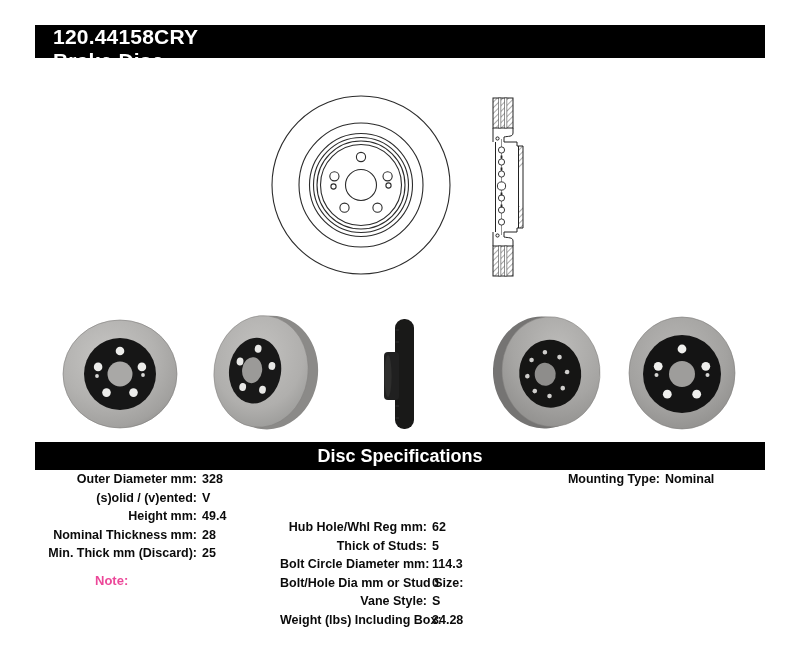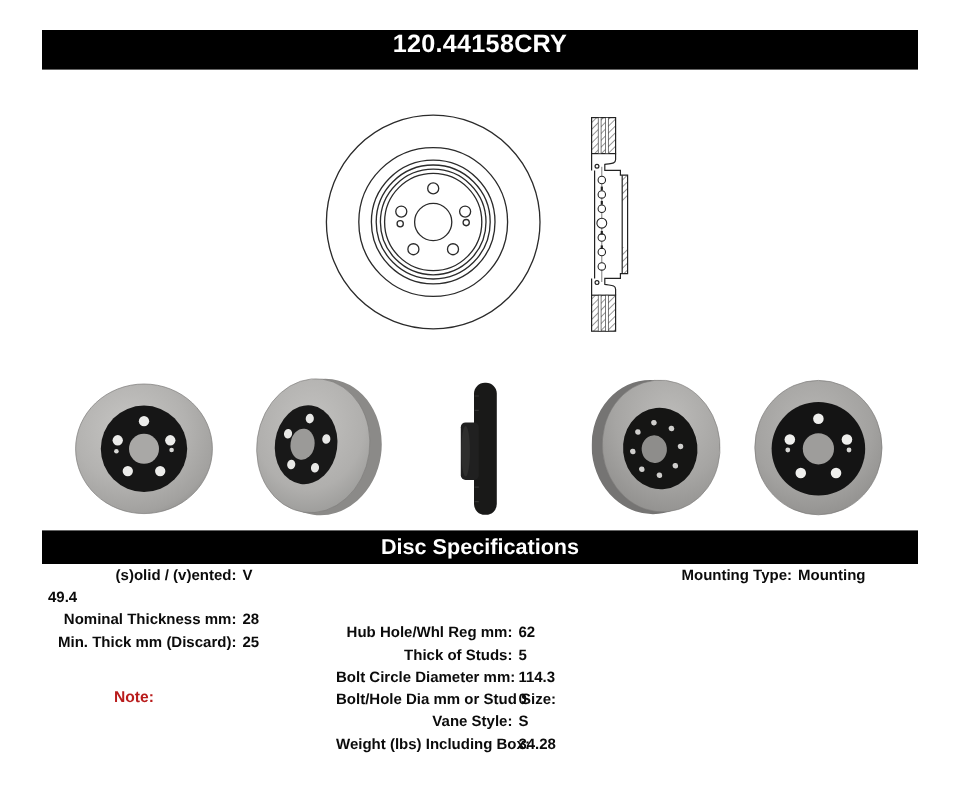--- a/index.html
+++ b/index.html
@@ -1,51 +1,52 @@
 <!DOCTYPE html>
 <html><head>
 <meta charset="utf-8">
 <style>
   html,body{margin:0;padding:0;background:#fff;}
   .page{position:relative;width:800px;height:655px;background:#ffffff;overflow:hidden;
         font-family:"Liberation Sans",sans-serif;}
 
   
   .header-bar{position:absolute;left:35px;top:25px;width:730px;height:33px;background:#000;
-              color:#fff;display:flex;justify-content:space-between;align-items:center;
+              color:#fff;display:flex;justify-content:space-between;
               padding:0 18px;box-sizing:border-box;flex-direction:column;}
   .header-bar span{font-size:21px;font-weight:bold;letter-spacing:.2px;}
 
   .spec-bar{position:absolute;left:35px;top:442px;width:730px;height:28px;background:#000;
             color:#fff;display:flex;align-items:center;justify-content:center;}
   .spec-bar span{font-size:18px;font-weight:bold;}
 
   
   .spec-col{position:absolute;top:472px;}
   .col1{left:35px;}
   .col2{left:280px;margin-top:48px;}
   .col3{left:552px;}
   .spec-row{display:flex;align-items:baseline;height:18.5px;font-size:12.5px;font-weight:bold;color:#0b0b0b;}
   .spec-label{display:inline-block;text-align:right;white-space:nowrap;}
   .col1 .spec-label{width:162px;}
   .col2 .spec-label{width:147px;}
   .col3 .spec-label{width:108px;}
   .spec-value{margin-left:5px;white-space:nowrap;}
 
-  .note{position:absolute;left:95px;top:573px;font-size:13px;font-weight:bold;color:#b91c1c;}
+  .note{position:absolute;left:95px;top:573px;font-size:13px;font-weight:bold;color:#ec4899;}
 
   .abs{position:absolute;}
 </style>
 </head>
 <body>
 
 <div class="page">
 
   <div class="header-bar">
     <span>120.44158CRY</span>
+    <span>Brake Disc</span>
   </div>
 
   <svg class="abs" style="left:265px;top:88px;" width="195" height="195" viewBox="0 0 195 195">
     <g fill="none" stroke="#2b2b2b" stroke-width="1.1">
       <circle cx="96" cy="97" r="89"></circle>
       <circle cx="96" cy="97" r="62"></circle>
       <circle cx="96" cy="97" r="51.5"></circle>
       <circle cx="96" cy="97" r="47.5"></circle>
       <circle cx="96" cy="97" r="44"></circle>
       <circle cx="96" cy="97" r="40.5"></circle>
@@ -215,24 +216,29 @@
     <circle cx="31.5" cy="62" r="2" fill="#d5d5d3"></circle>
       <circle cx="82.5" cy="62" r="2" fill="#d5d5d3"></circle>
   </svg>
 
   <div class="spec-bar">
     <span>Disc Specifications</span>
   </div>
 
   <div class="spec-col col1">
     <div class="spec-row">
+      <span class="spec-label">Outer Diameter mm:</span>
+      <span class="spec-value">328</span>
+    </div>
+    <div class="spec-row">
       <span class="spec-label">(s)olid / (v)ented:</span>
       <span class="spec-value">V</span>
     </div>
     <div class="spec-row">
+      <span class="spec-label">Height mm:</span>
       <span class="spec-value">49.4</span>
     </div>
     <div class="spec-row">
       <span class="spec-label">Nominal Thickness mm:</span>
       <span class="spec-value">28</span>
     </div>
     <div class="spec-row">
       <span class="spec-label">Min. Thick mm (Discard):</span>
       <span class="spec-value">25</span>
     </div>
@@ -261,19 +267,19 @@
     </div>
     <div class="spec-row">
       <span class="spec-label">Weight (lbs) Including Box:</span>
       <span class="spec-value">34.28</span>
     </div>
   </div>
 
   <div class="spec-col col3">
     <div class="spec-row">
       <span class="spec-label">Mounting Type:</span>
-      <span class="spec-value">Mounting</span>
+      <span class="spec-value">Nominal</span>
     </div>
   </div>
 
   <div class="note">Note:</div>
 
 </div>
 
 </body></html>

